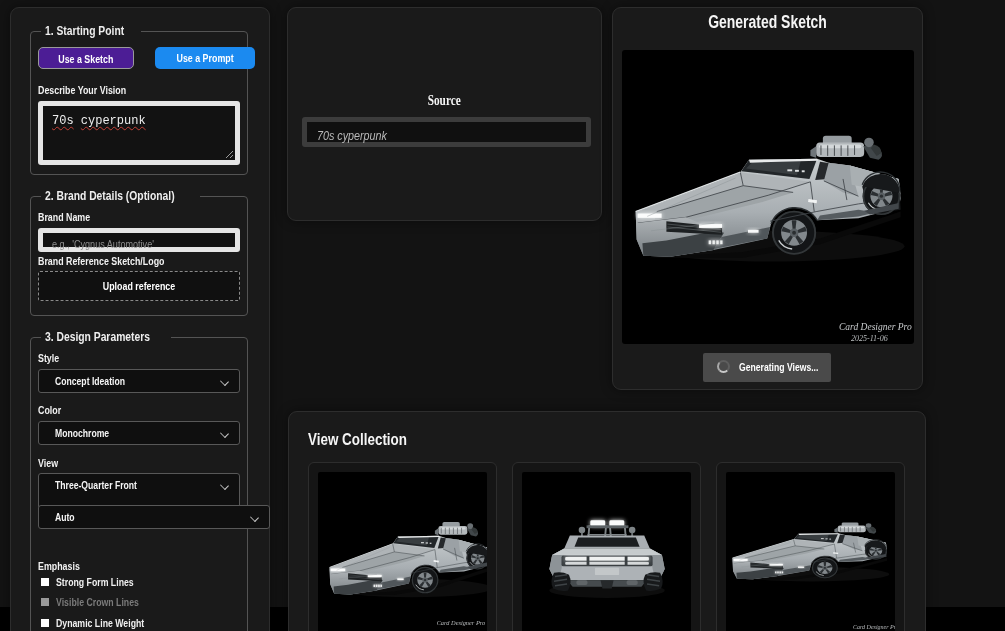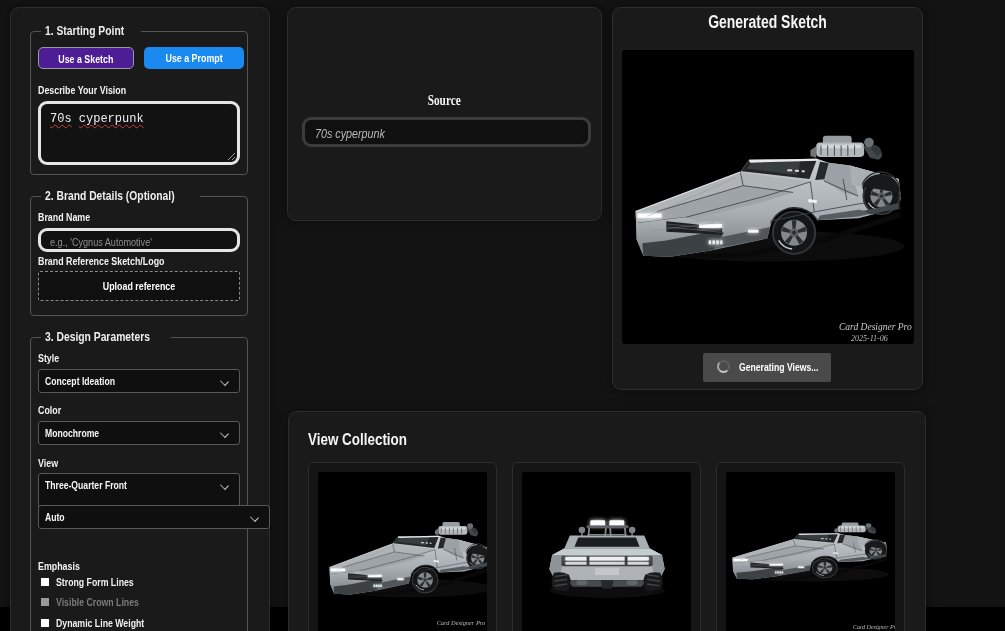--- a/index.html
+++ b/index.html
@@ -14,41 +14,41 @@
   .vcpanel  { left:288px; top:411px; width:638px; height:290px; border-radius:9px 9px 0 0;}
   fieldset, .fs { position:absolute; border:1px solid #545454; border-radius:4px; }
   .legend { position:absolute; top:-7px; left:8px; background:#1a1a1a; padding:0 4px;
     font-size:12px; font-weight:bold; color:#eee; line-height:13px; white-space:nowrap;}
   .legend>i { font-style:normal; display:inline-block; transform:scaleX(.86); transform-origin:0 50%; }
   .lbl { position:absolute; font-size:11.5px; font-weight:bold; color:#f2f2f2; white-space:nowrap;
     transform:scaleX(.77); transform-origin:0 50%; }
   .btn { position:absolute; border-radius:5px; font-size:11.5px; font-weight:bold; color:#fff;
     text-align:center; }
   .btn>i { font-style:normal; display:inline-block; transform:scaleX(.77); }
-  .inp { position:absolute; background:#121212; border:3px solid #e5e5e5; border-radius:9px; }
+  .inp { position:absolute; background:#121212; border:5px solid #e5e5e5; border-radius:3px; }
   .sel { position:absolute; background:#0f0f0f; border:1px solid #585858; border-radius:3px;
-    color:#f5f5f5; font-size:11.5px; font-weight:bold; line-height:22px; padding-left:6px;}
+    color:#f5f5f5; font-size:11.5px; font-weight:bold; line-height:22px; padding-left:16px;}
   .sel>i { font-style:normal; display:inline-block; transform:scaleX(.75); transform-origin:0 50%; }
   .chev { position:absolute; right:11px; top:8px; width:7px; height:7px;
     border-right:1.7px solid #ccc; border-bottom:1.7px solid #ccc; transform:rotate(45deg) scale(1,.8);}
   .cbox { position:absolute; width:8px; height:8px; background:#fff; }
   .cblbl { position:absolute; font-size:11.5px; font-weight:bold; color:#f0f0f0; white-space:nowrap;
     transform:scaleX(.76); transform-origin:0 50%; }
 </style>
 </head>
 <body>
 <div class="abs backdrop"></div>
 
 <div class="abs panel sidebar"></div>
 
 <div class="fs" style="left:30px; top:31px; width:218px; height:144px;">
   <span class="legend" style="left:10px;"><i>1. Starting Point</i></span>
 </div>
 <div class="btn" style="left:38px; top:47px; width:96px; height:22px; line-height:22px; background:#4c1d95; border:1px solid #9a9a9a;"><i>Use a Sketch</i></div>
-<div class="btn" style="left:144px; top:47px; width:100px; height:22px; line-height:22px; background:#1b8af0;"><i>Use a Prompt</i></div>
+<div class="btn" style="left:155px; top:47px; width:100px; height:22px; line-height:22px; background:#1b8af0;"><i>Use a Prompt</i></div>
 <div class="lbl" style="left:38px; top:84px;">Describe Your Vision</div>
 <div class="inp" style="left:38px; top:101px; width:202px; height:64px;">
   <div style="position:absolute; left:9px; top:8px; font-family:'Liberation Mono',monospace; font-size:12px; color:#eee; white-space:pre;"><span class="sq">70s</span> <span class="sq">cyperpunk</span></div>
   <svg style="position:absolute; right:1px; bottom:1px;" width="9" height="9">
     <path d="M8 1 L1 8 M8 5 L5 8" stroke="#9a9a9a" stroke-width="1" fill="none"></path>
   </svg>
 </div>
 
 <div class="fs" style="left:30px; top:196px; width:218px; height:120px;">
   <span class="legend" style="left:10px;"><i>2. Brand Details (Optional)</i></span>

